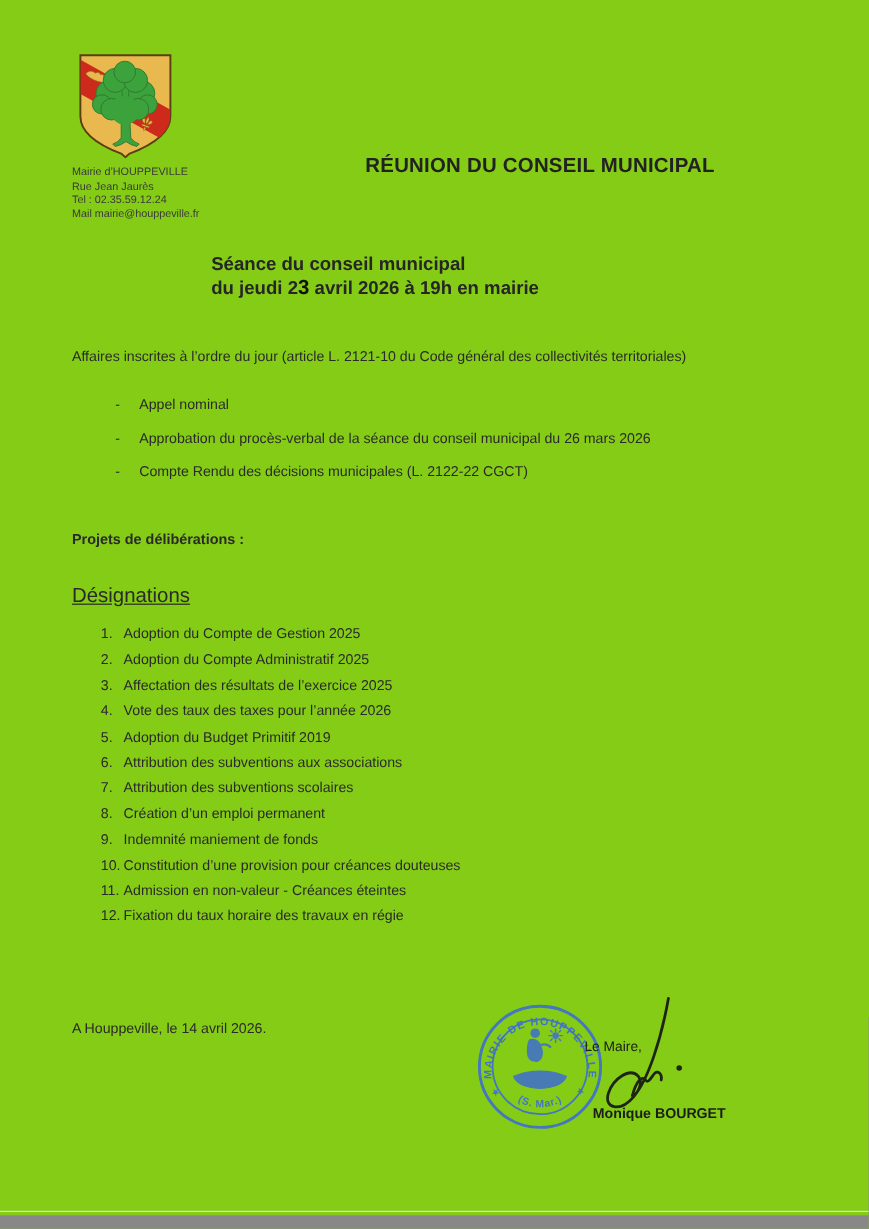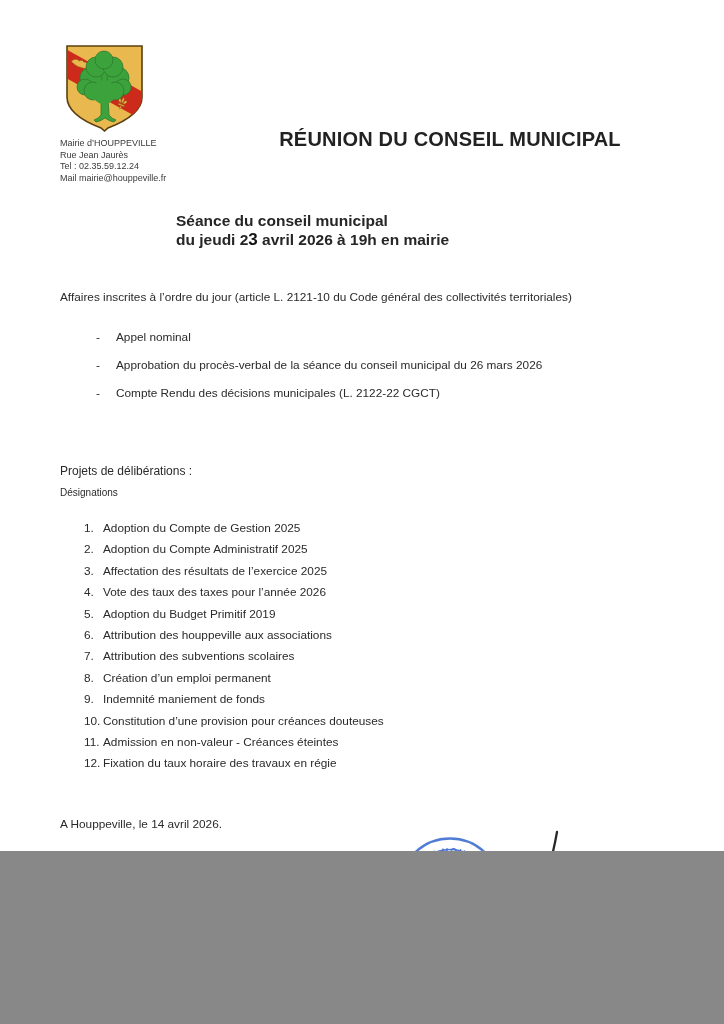--- a/index.html
+++ b/index.html
@@ -1,49 +1,49 @@
 <!DOCTYPE html>
 <html><head>
 <meta charset="utf-8">
 <style>
   html,body{margin:0;padding:0;background:#888;}
   .page{
     position:relative;
-    width:724px;height:851px;
+    width:724px;height:1013px;
     margin:0 auto;
-    background:#ffffff;
+    background:#84cc16;
     font-family:"Liberation Sans", sans-serif;
     color:#2a2a2a;
     overflow:hidden;
   }
   
   .coa{position:absolute;left:62px;top:42px;width:85px;height:90px;}
   .address{position:absolute;left:60px;top:138px;font-size:9px;line-height:11.5px;color:#3a3a3a;}
   
   .doc-title{
     position:absolute;left:250px;top:128px;width:400px;
     margin:0;text-align:center;
-    font-size:20px;font-weight:bold;color:#222;letter-spacing:.2px;
+    font-size:17px;font-weight:bold;color:#222;letter-spacing:.2px;
   }
   .session{
     position:absolute;left:176px;top:212px;width:400px;
     font-size:15.5px;font-weight:bold;line-height:18.5px;color:#262626;
   }
   .corrected{font-weight:800;font-size:17px;color:#111;}
   
   .intro{position:absolute;left:60px;top:290px;width:580px;margin:0;font-size:11.8px;}
   .dash-list{position:absolute;left:84px;top:318px;margin:12px;padding:0;list-style:none;font-size:11.8px;}
   .dash-list li{height:28px;}
   .dash-list .dash{display:inline-block;width:20px;}
-  .delib-heading{position:absolute;left:60px;top:464px;font-size:12px;font-weight:normal;}
-  .delib-sub{position:absolute;left:60px;top:487px;font-size:10px;}
+  .delib-heading{position:absolute;left:60px;top:442px;font-size:12px;font-weight:bold;}
+  .delib-sub{position:absolute;left:60px;top:487px;font-size:17px;text-decoration:underline;}
   .num-list{position:absolute;left:84px;top:521px;margin:0;padding:0;list-style:none;font-size:11.8px;}
   .num-list li{height:21.4px;}
   .num-list .num{display:inline-block;width:19px;}
-  .place-date{position:absolute;left:60px;top:817px;margin:0;font-size:11.8px;}
+  .place-date{position:absolute;left:60px;top:850px;margin:0;font-size:11.8px;}
   
   .stamp{position:absolute;left:396px;top:835px;width:108px;height:108px;}
   .role{position:absolute;left:487px;top:867px;font-size:11.5px;color:#1c1c1c;}
   .signer{position:absolute;left:494px;top:921px;font-size:11.8px;font-weight:bold;color:#1c1c1c;}
   .signature{position:absolute;left:470px;top:818px;width:130px;height:120px;}
   .bottom-edge{position:absolute;left:0;top:1009px;width:724px;height:1px;background:#dcdcdc;}
 </style>
 </head>
 <body>
 
@@ -111,21 +111,21 @@
 
   <div class="delib-heading">Projets de délibérations :</div>
   <div class="delib-sub">Désignations</div>
 
   <ol class="num-list">
     <li><span class="num">1.</span><span>Adoption du Compte de Gestion 2025</span></li>
     <li><span class="num">2.</span><span>Adoption du Compte Administratif 2025</span></li>
     <li><span class="num">3.</span><span>Affectation des résultats de l’exercice 2025</span></li>
     <li><span class="num">4.</span><span>Vote des taux des taxes pour l’année 2026</span></li>
     <li><span class="num">5.</span><span>Adoption du Budget Primitif 2019</span></li>
-    <li><span class="num">6.</span><span>Attribution des houppeville aux associations</span></li>
+    <li><span class="num">6.</span><span>Attribution des subventions aux associations</span></li>
     <li><span class="num">7.</span><span>Attribution des subventions scolaires</span></li>
     <li><span class="num">8.</span><span>Création d’un emploi permanent</span></li>
     <li><span class="num">9.</span><span>Indemnité maniement de fonds</span></li>
     <li><span class="num">10.</span><span>Constitution d’une provision pour créances douteuses</span></li>
     <li><span class="num">11.</span><span>Admission en non-valeur - Créances éteintes</span></li>
     <li><span class="num">12.</span><span>Fixation du taux horaire des travaux en régie</span></li>
   </ol>
 
   <p class="place-date">A Houppeville, le 14 avril 2026.</p>
 

